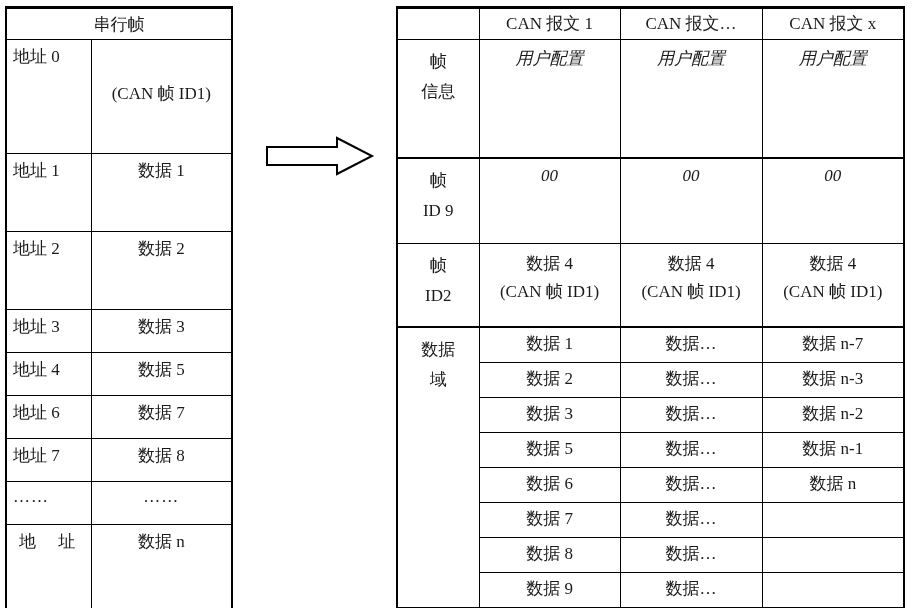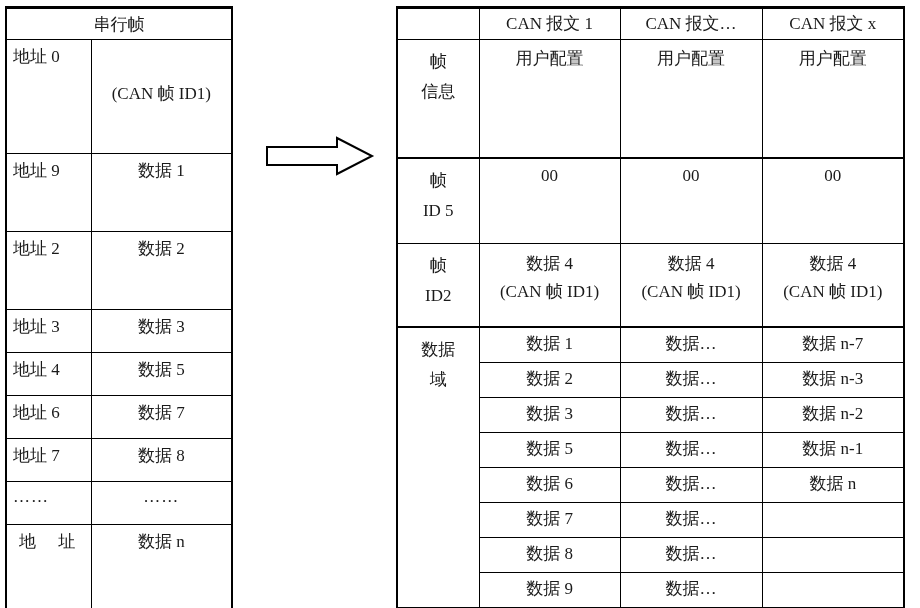--- a/index.html
+++ b/index.html
@@ -99,21 +99,21 @@
 
   .rt-head {
     height: 27px;
     padding-top: 3px !important;
   }
   .rt-stack-label {
     padding-top: 7px !important;
     line-height: 30px;
   }
   .rt-stack-label span { display: block; }
-  .rt-cell-top { padding-top: 7px !important; }
+  .rt-cell-top { padding-top: 7px !important; font-style: italic; }
   .rt-two-line { line-height: 28px; padding-top: 6px !important; }
   .rt-two-line span { display: block; }
   .blue { color: #3636a8; margin-left: 26px; }
   .orange { color: #e2702f; }
   .rt-data { padding-top: 4px !important; height: 30px; }
 </style>
 </head>
 <body>
 
 <table id="left-table">
@@ -125,21 +125,21 @@
     <tr>
       <td class="lt-title lt-outer-top lt-outer-left lt-outer-right" colspan="2">串行帧</td>
     </tr>
 
     <tr>
       <td class="lt-addr lt-outer-left" style="height:108px">地址 0</td>
       <td class="lt-val-mid lt-outer-right">(CAN 帧 ID1)</td>
     </tr>
 
     <tr>
-      <td class="lt-addr lt-outer-left" style="height:72px">地址 9</td>
+      <td class="lt-addr lt-outer-left" style="height:72px">地址 1</td>
       <td class="lt-val blue lt-outer-right">数据 1</td>
     </tr>
 
     <tr>
       <td class="lt-addr lt-outer-left" style="height:72px">地址 2</td>
       <td class="lt-val blue lt-outer-right">数据 2</td>
     </tr>
 
     <tr>
       <td class="lt-addr lt-outer-left" style="height:37px">地址 3</td>
@@ -203,21 +203,21 @@
         <span>信息</span>
       </td>
       <td class="rt-cell-top rt-thick-b">用户配置</td>
       <td class="rt-cell-top rt-thick-b">用户配置</td>
       <td class="rt-cell-top rt-thick-b rt-outer-right">用户配置</td>
     </tr>
 
     <tr>
       <td class="rt-stack-label rt-outer-left" style="height:77px">
         <span>帧</span>
-        <span>ID 5</span>
+        <span>ID 9</span>
       </td>
       <td class="rt-cell-top">00</td>
       <td class="rt-cell-top">00</td>
       <td class="rt-cell-top rt-outer-right">00</td>
     </tr>
 
     <tr>
       <td class="rt-stack-label rt-outer-left rt-thick-b" style="height:75px">
         <span>帧</span>
         <span>ID2</span>

